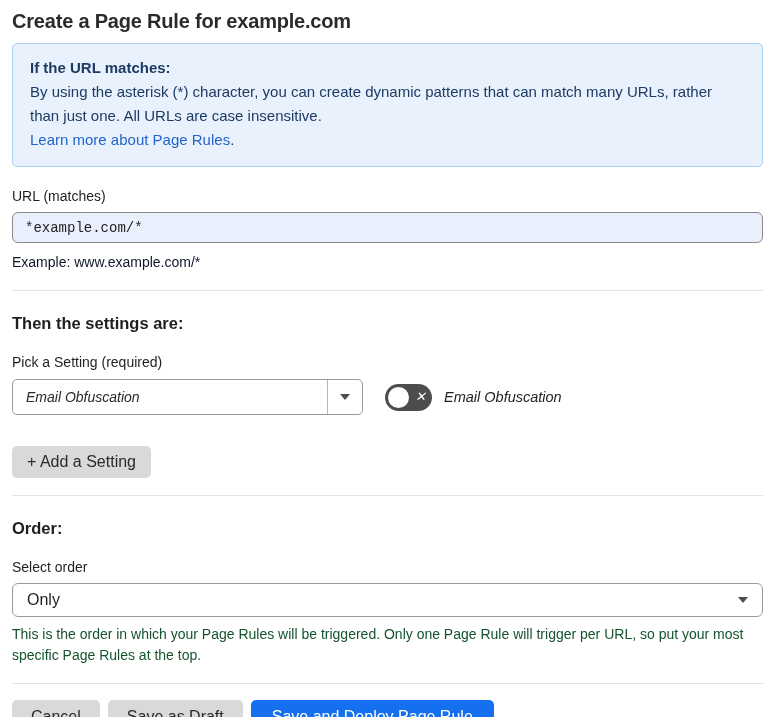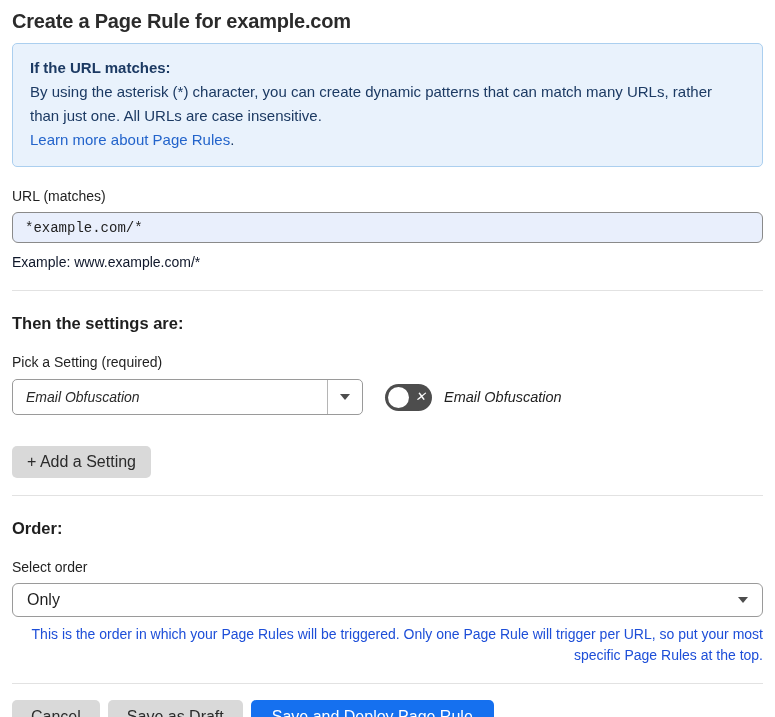--- a/index.html
+++ b/index.html
@@ -80,21 +80,21 @@
     height:32px;border:none;border-radius:5px;
     font-size:16px;font-family:inherit;cursor:pointer;
   }
   .btn-gray{background:var(--button-gray);color:#2b2b2b;}
   .btn-blue{background:var(--accent-blue);color:#ffffff;}
   .add-setting-btn{margin-top:31px;padding:0 15px;}
   .order-select{
     margin-top:8px;height:34px;border-radius:6px;border:1px solid #9a9a9a;
     justify-content:space-between;padding:0 14px;
   }
-  .order-helper{margin-top:7px;color:#1d4ed8;text-align:right;}
+  .order-helper{margin-top:7px;color:#14532d;}
   .footer{margin-top:16px;display:flex;gap:8px;}
   .footer .btn{height:33px;}
   .footer .btn-gray{padding:0 19px;}
   .footer .btn-blue{padding:0 21px;}
 </style>
 </head>
 <body>
 
 <div class="page">
 

